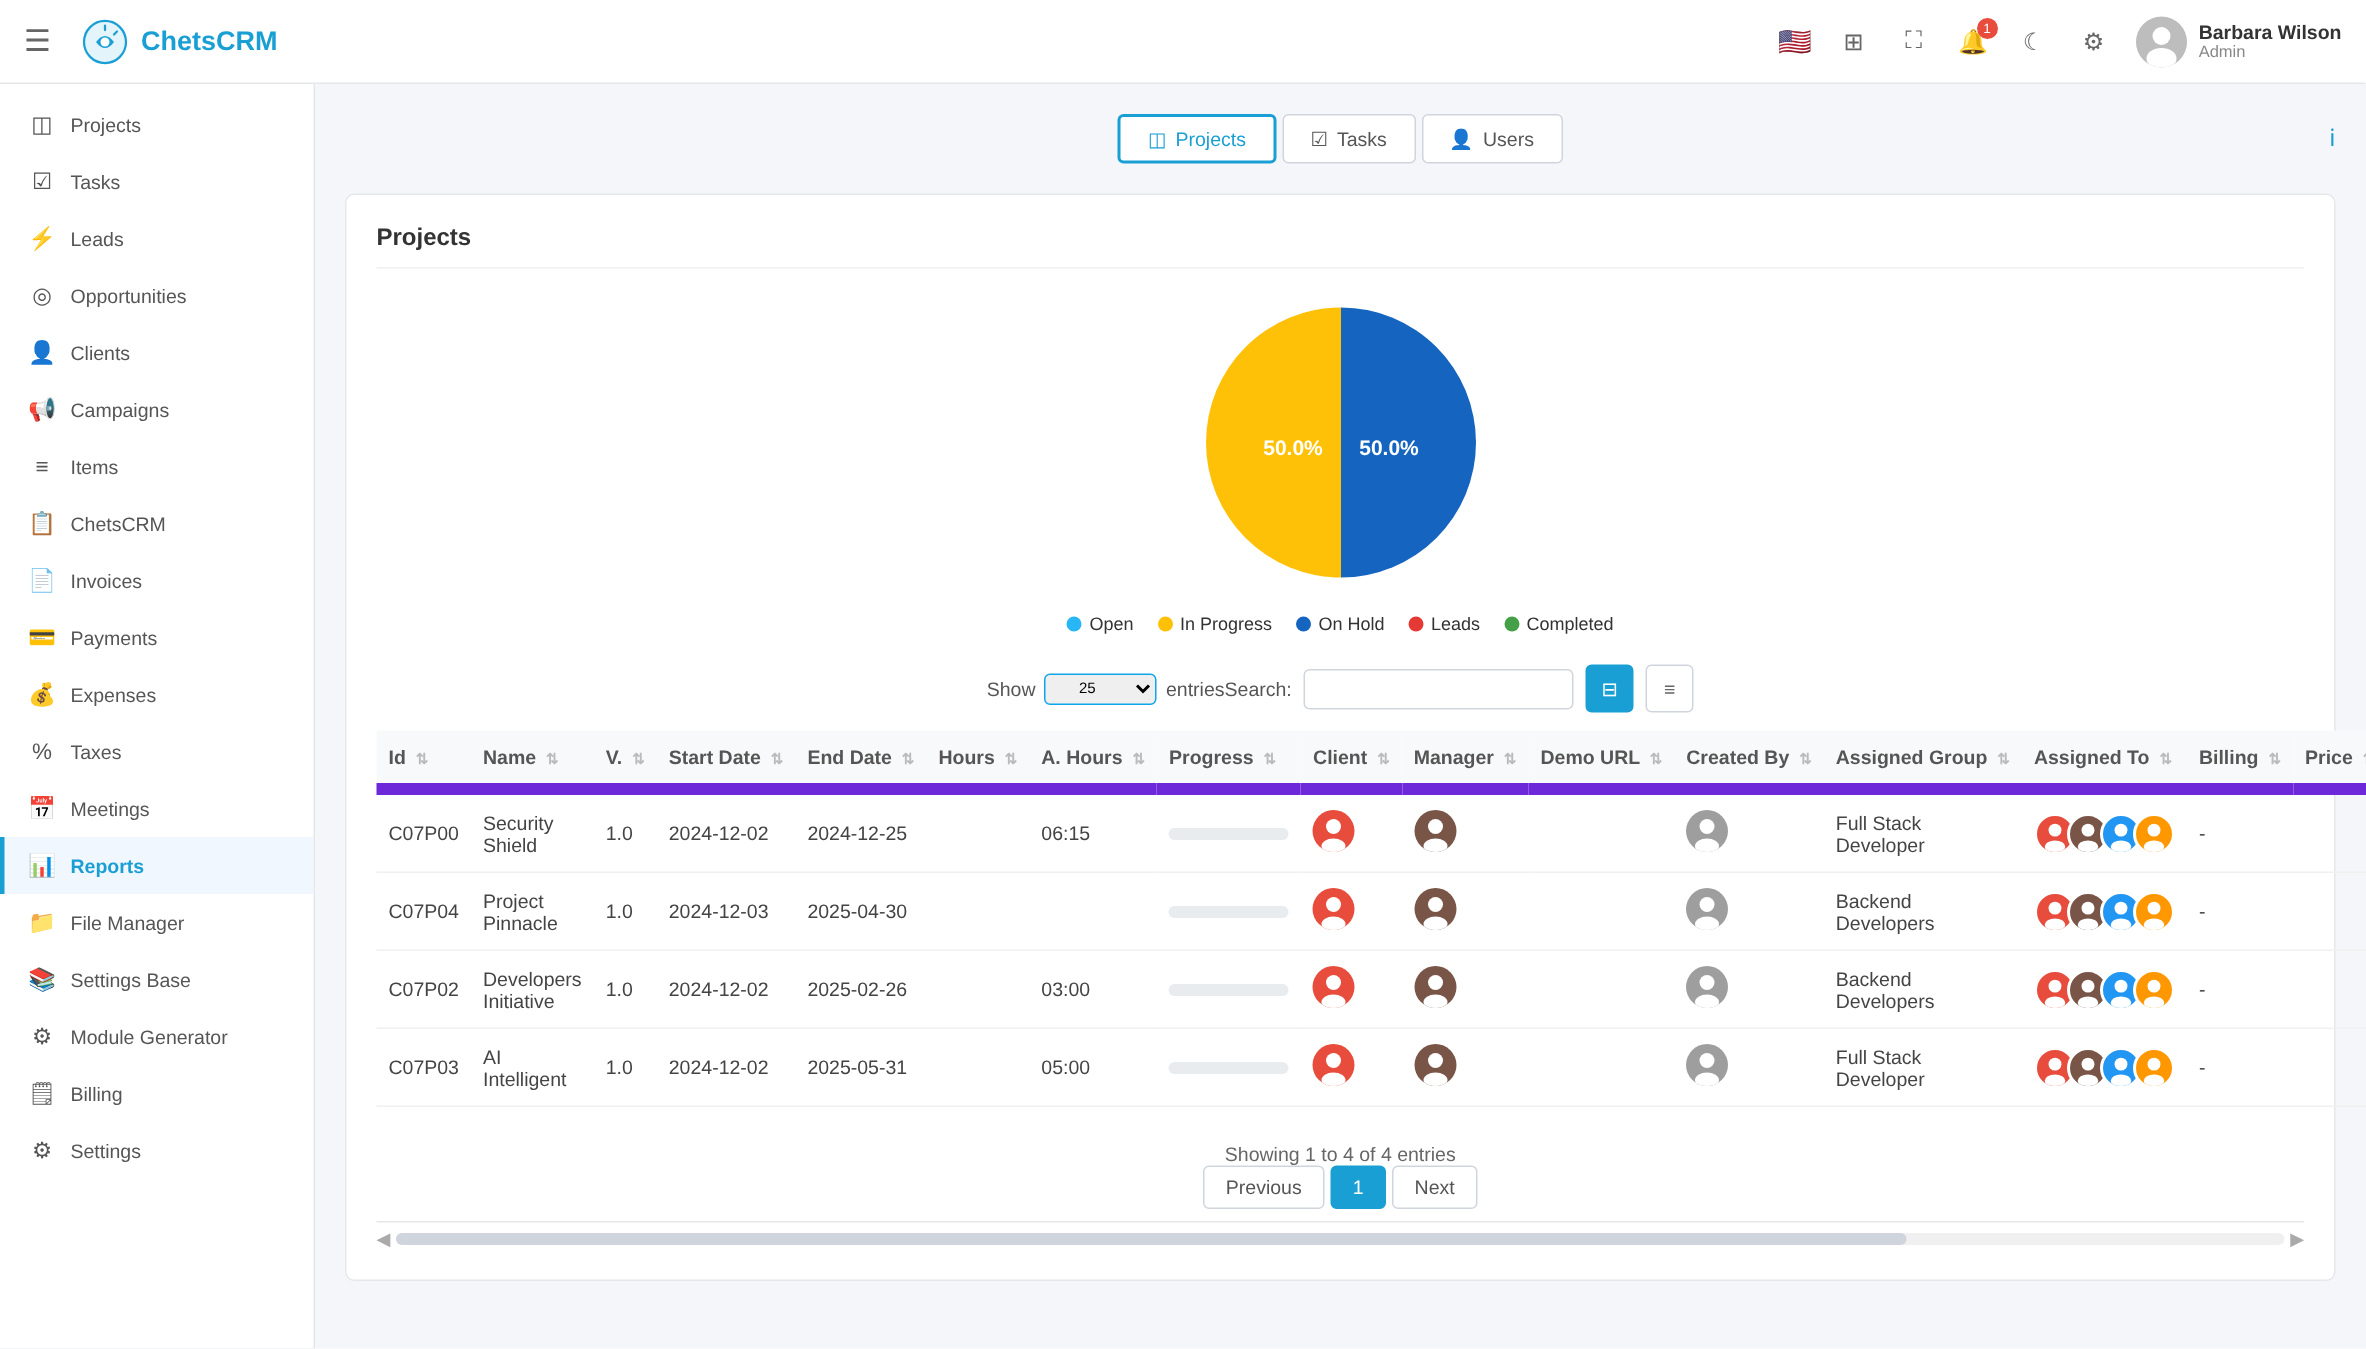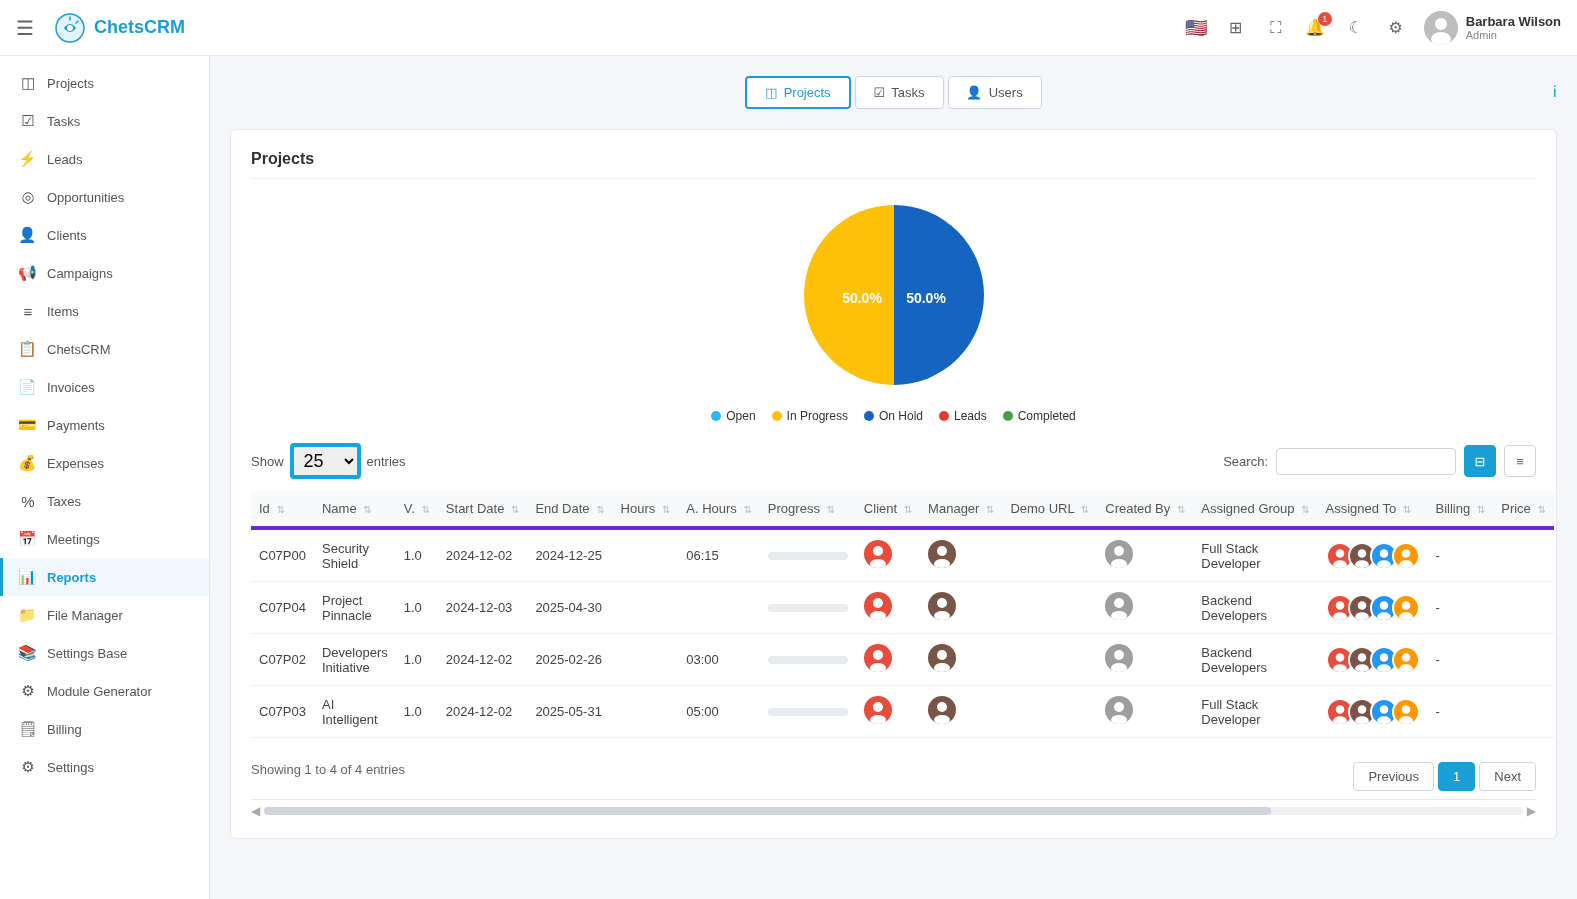--- a/index.html
+++ b/index.html
@@ -129,36 +129,36 @@
     }
     .legend-dot {
       width: 10px;
       height: 10px;
       border-radius: 50%;
     }
 
     
     .table-controls {
       display: flex;
-      justify-content: space-between;
+      justify-content: center;
       align-items: center;
       margin-bottom: 12px;
     }
     .show-entries {
       display: flex;
       align-items: center;
       gap: 6px;
       font-size: 13px;
       color: #555;
     }
     .show-select {
-      border: 4px solid #0ea5e9;
+      border: 1px solid #0ea5e9;
       border-radius: 4px;
-      padding: 3px 6px;
-      font-size: 18px;
+      padding: 3px 18px;
+      font-size: 10px;
     }
     .search-area {
       display: flex;
       align-items: center;
       gap: 8px;
     }
     .search-label { color: #555; font-size: 13px; }
     .search-input {
       border: 1px solid #d0d5dd;
       border-radius: 4px;
@@ -184,23 +184,23 @@
     
     .data-table {
       width: 100%;
       border-collapse: collapse;
       font-size: 13px;
     }
     .data-table th {
       background: #f8f9fa;
       padding: 10px 8px;
       text-align: left;
-      font-weight: 400;
+      font-weight: 700;
       color: #555;
-      border-bottom: 4px solid #6d28d9;
+      border-bottom: 8px solid #6d28d9;
       white-space: nowrap;
       cursor: pointer;
     }
     .data-table th .sort-icon { color: #bbb; margin-left: 3px; font-size: 10px; }
     .data-table td {
       padding: 10px 8px;
       border-bottom: 1px solid #f0f0f0;
       color: #444;
       vertical-align: middle;
     }
@@ -230,23 +230,24 @@
       color: #fff;
     }
     .avatar-group { display: flex; }
     .avatar-group .mini-avatar { margin-left: -6px; border: 2px solid #fff; }
     .avatar-group .mini-avatar:first-child { margin-left: 0; }
 
     
     .pagination-area {
       display: flex;
       justify-content: space-between;
-      align-items: flex-start;
+      align-items: center;
       margin-top: 14px;
       padding-top: 10px;
+      flex-direction: column;
     }
     .showing-text { color: #666; font-size: 13px; }
     .pagination { display: flex; align-items: center; gap: 4px; }
     .page-btn {
       padding: 6px 14px;
       border: 1px solid #d0d5dd;
       background: #fff;
       cursor: pointer;
       font-size: 13px;
       border-radius: 4px;

